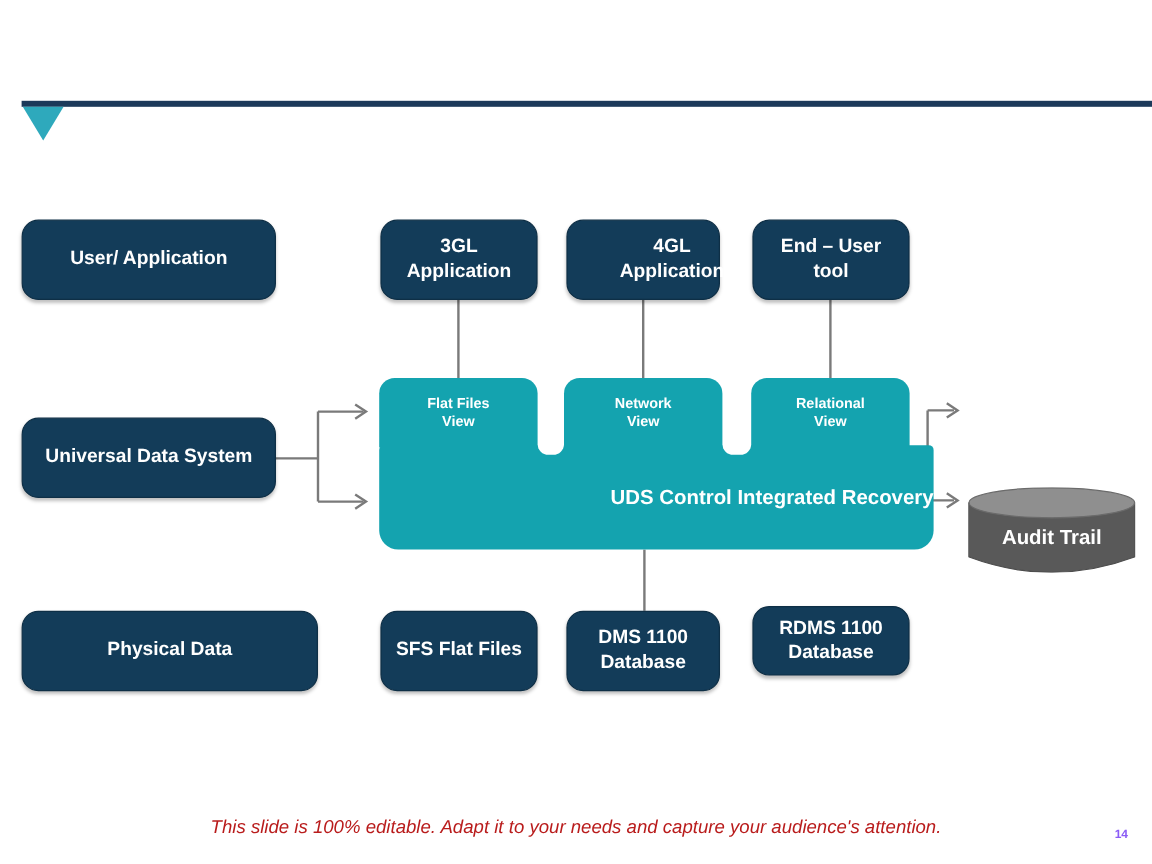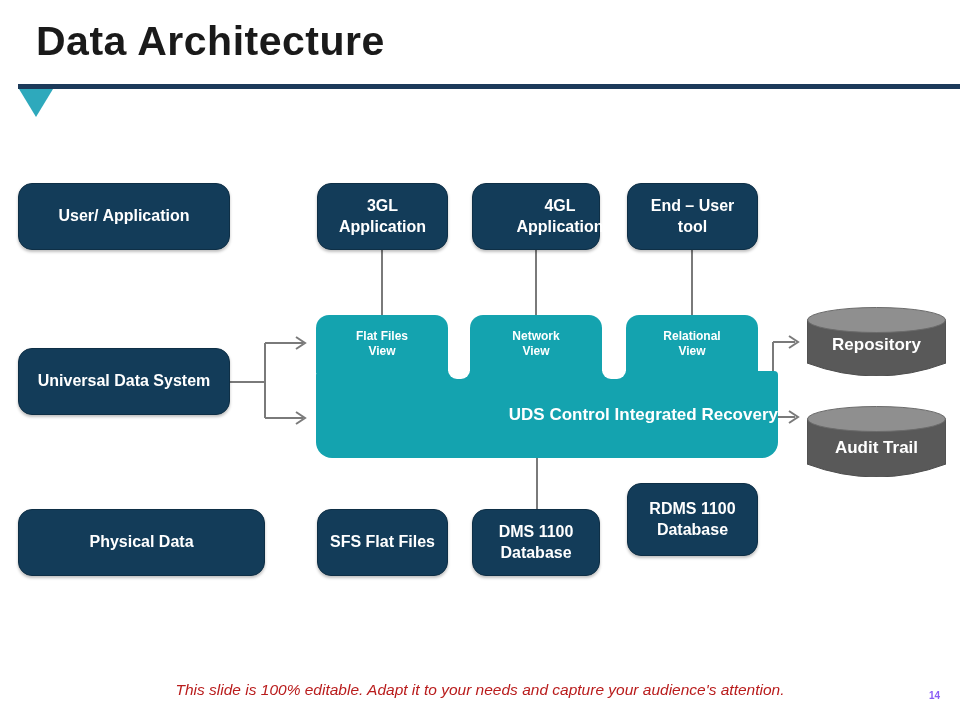--- a/index.html
+++ b/index.html
@@ -58,21 +58,21 @@
     box-sizing: border-box;
   }
   .b-user    { left: 18px;  top: 183px; width: 212px; height: 67px; }
   .b-uds     { left: 18px;  top: 348px; width: 212px; height: 67px; }
   .b-phys    { left: 18px;  top: 509px; width: 247px; height: 67px; }
   .b-3gl     { left: 317px; top: 183px; width: 131px; height: 67px; }
   .b-4gl     { left: 472px; top: 183px; width: 128px; height: 67px; padding-left: 48px; }
   .b-end     { left: 627px; top: 183px; width: 131px; height: 67px; }
   .b-sfs     { left: 317px; top: 509px; width: 131px; height: 67px; }
   .b-dms     { left: 472px; top: 509px; width: 128px; height: 67px; }
-  .b-rdms    { left: 627px; top: 483px; width: 131px; height: 73px; }
+  .b-rdms    { left: 627px; top: 505px; width: 131px; height: 58px; }
   
   .teal-body {
     position: absolute;
     left: 316px; top: 371px; width: 442px; height: 87px;
     background: #14a3af;
     border-radius: 4px 4px 16px 16px;
     display: flex;
     align-items: center;
     justify-content: flex-end;
     color: #ffffff;
@@ -149,21 +149,20 @@
     font-size: 10px;
     font-weight: 700;
     color: #8b5cf6;
   }
 </style>
 </head>
 <body>
 
 <div class="slide">
 
-  <div class="slide-title">Data Architecture</div>
   <div class="header-rule"></div>
   <div class="header-triangle"></div>
 
   <svg class="connectors" width="960" height="720" viewBox="0 0 960 720">
     <g stroke="#7a7a7a" stroke-width="2" fill="none">
 
       <path d="M382,250 L382,316"></path>
       <path d="M536,250 L536,316"></path>
       <path d="M692,250 L692,316"></path>
 
@@ -201,27 +200,20 @@
 View</div>
   <div class="teal-tab t-rel">Relational
 View</div>
 
   <div class="nbox b-sfs">SFS Flat Files</div>
   <div class="nbox b-dms">DMS 1100
 Database</div>
   <div class="nbox b-rdms">RDMS 1100
 Database</div>
 
-  <div class="cyl c-repo">
-    <svg width="139" height="69" viewBox="0 0 139 69">
-      <path d="M0,13 L0,56 Q69.5,82 139,56 L139,13 Z" fill="#595959" stroke="#4d4d4d" stroke-width="1"></path>
-      <ellipse cx="69.5" cy="13" rx="69" ry="12.5" fill="#8f8f8f" stroke="#6b6b6b" stroke-width="1"></ellipse>
-    </svg>
-    <div class="cyl-label">Repository</div>
-  </div>
   <div class="cyl c-audit">
     <svg width="139" height="71" viewBox="0 0 139 71">
       <path d="M0,13 L0,58 Q69.5,84 139,58 L139,13 Z" fill="#595959" stroke="#4d4d4d" stroke-width="1"></path>
       <ellipse cx="69.5" cy="13" rx="69" ry="12.5" fill="#8f8f8f" stroke="#6b6b6b" stroke-width="1"></ellipse>
     </svg>
     <div class="cyl-label" style="top:32px">Audit Trail</div>
   </div>
 
   <div class="footer-note">This slide is 100% editable. Adapt it to your needs and capture your audience's attention.</div>
   <div class="page-number">14</div>

